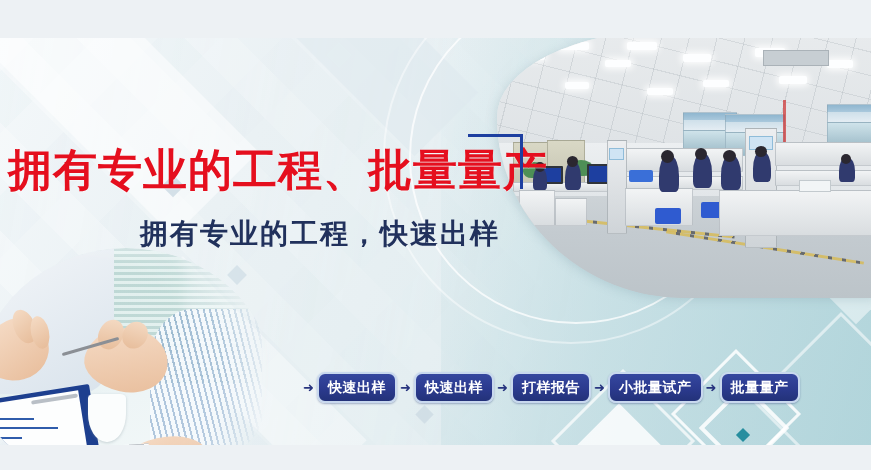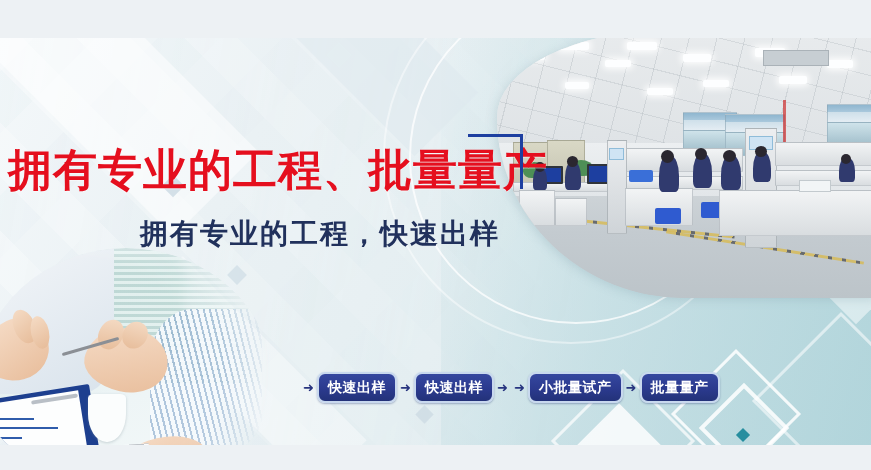--- a/index.html
+++ b/index.html
@@ -293,20 +293,21 @@
     <div class="headline">拥有专业的工程、批量量产</div>
     <div class="bracket"></div>
     <div class="subheadline">拥有专业的工程，快速出样</div>
 
     <div class="flow">
       <span class="arrow">➜</span>
       <span class="badge">快速出样</span>
       <span class="arrow">➜</span>
       <span class="badge">快速出样</span>
       <span class="arrow">➜</span>
+      <span class="badge">打样报告</span>
       <span class="arrow">➜</span>
       <span class="badge">小批量试产</span>
       <span class="arrow">➜</span>
       <span class="badge">批量量产</span>
     </div>
 
   </div>
 
   <div class="bottom-strip"></div>
 </div>

